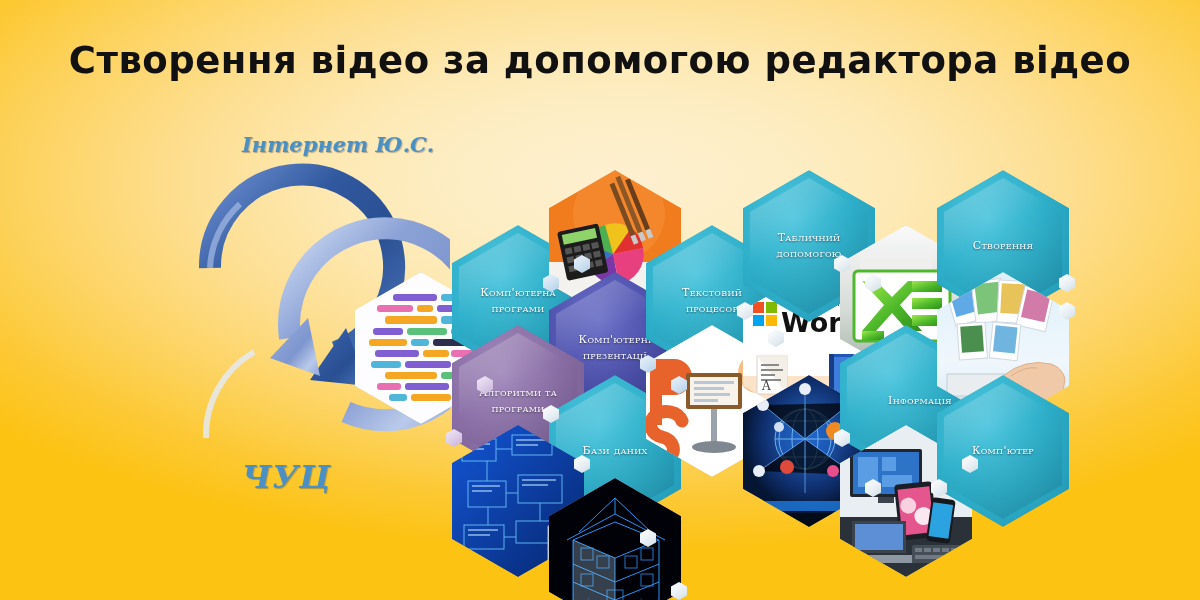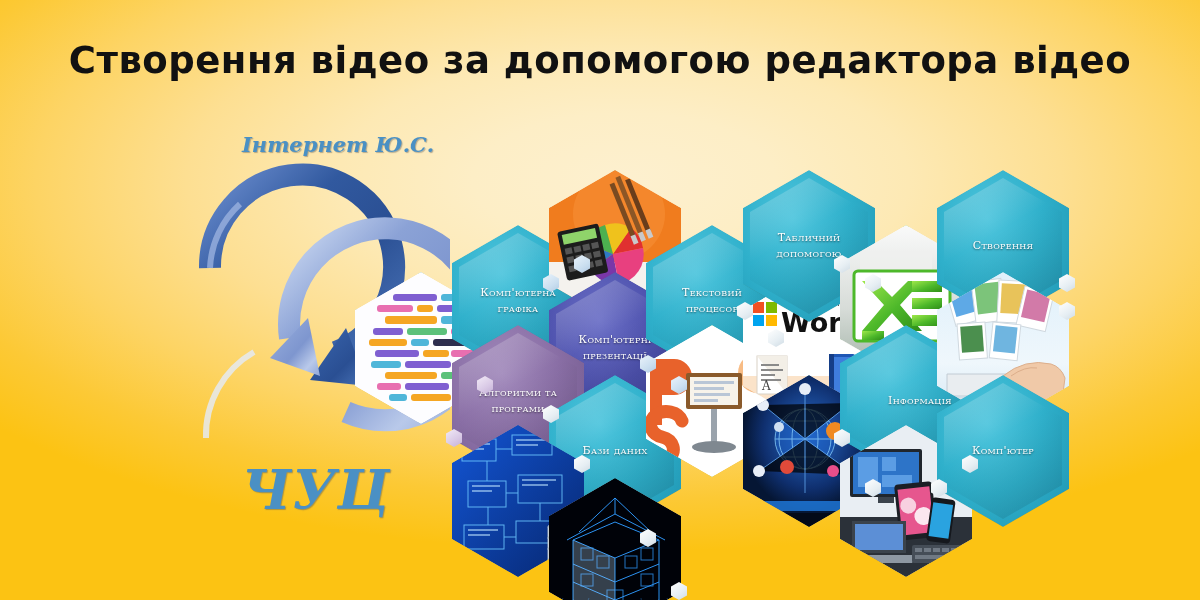--- a/index.html
+++ b/index.html
@@ -56,21 +56,21 @@
   }
   #logo-mid-text {
     left: 28px; top: 218px;
     font-size: 27px;
     font-weight: bold;
     font-style: italic;
     letter-spacing: 2px;
   }
   #logo-bot-text {
     left: 92px; top: 368px;
-    font-size: 54px;
+    font-size: 32px;
     font-weight: bold;
     font-style: italic;
     letter-spacing: 1px;
   }
 
   
   #hexfield { position:absolute; left:0; top:0; width:1200px; height:600px; }
 
   .hex {
     position: absolute;
@@ -209,21 +209,21 @@
       <rect x="56" y="122" width="40" height="7" rx="3" fill="#f5a623"></rect>
     </g>
   </svg>
 </div>
         </div>
       </div>
       <div class="node lilac" style="left: 477px; top: 376px;"></div>
       <div class="hex tile teal" style="left: 452px; top: 225px;">
         <div class="inner"></div>
         <div class="bevel"></div>
-        <div class="label">Комп'ютерна графіка</div>
+        <div class="label">Комп'ютерна програми</div>
       </div>
       <div class="node blue" style="left: 574px; top: 255px;"></div>
       <div class="hex pic" style="left: 549px; top: 170px;">
         <div class="inner tealedge">
           <div class="art">
   <svg viewBox="0 0 132 152" preserveAspectRatio="none">
     <rect width="132" height="152" fill="#f07c1e"></rect>
     <circle cx="70" cy="44" r="46" fill="#f79035" opacity=".6"></circle>
     <rect x="0" y="92" width="132" height="60" fill="#f4f2ee"></rect>
 

